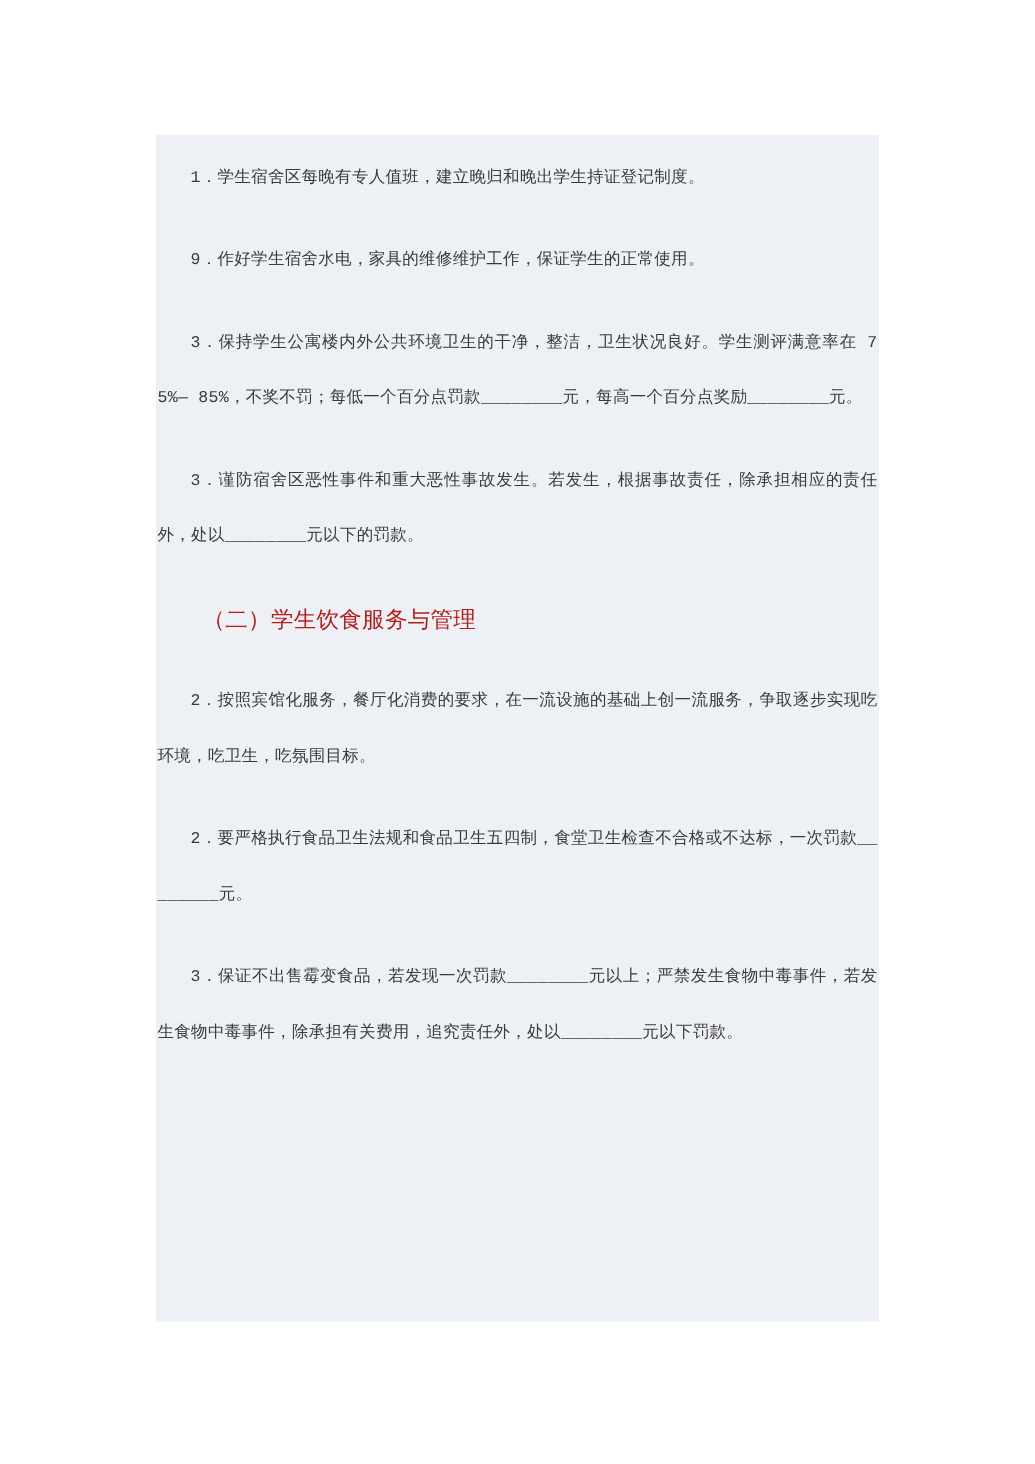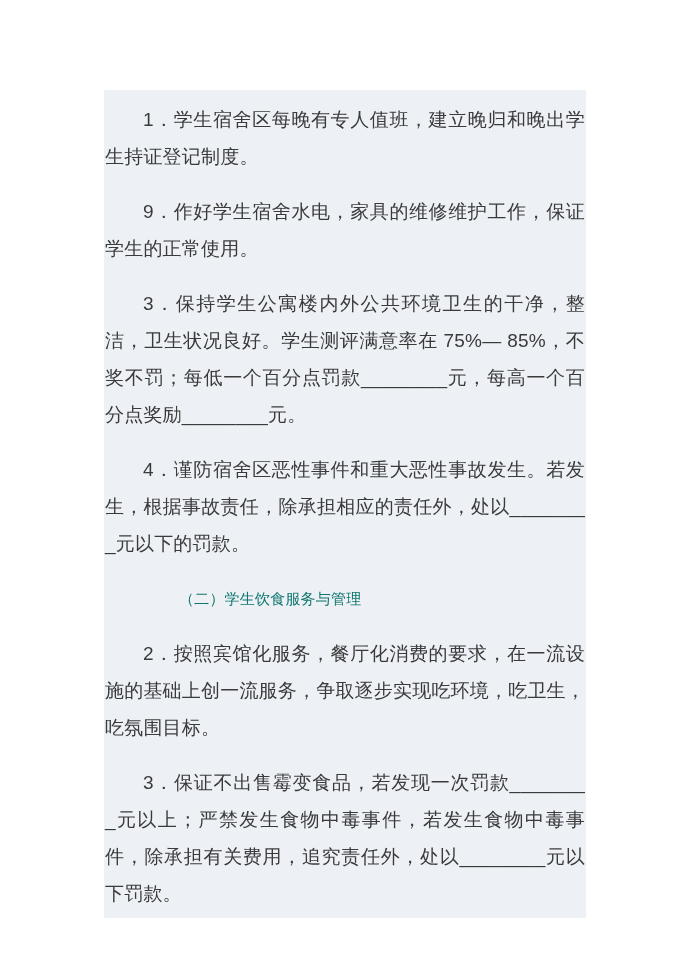--- a/index.html
+++ b/index.html
@@ -19,56 +19,57 @@
   .doc-panel {
     position: absolute;
     left: 104px;
     top: 90px;
     width: 482px;
     min-height: 791px;
     background: #edf1f6;
     padding: 11px 1px 6px 1px;
   }
   .para {
-    font-size: 19px;
+    font-size: 11px;
     line-height: 37px;
     color: #3a3a3a;
     text-align: justify;
     text-indent: 2em;
     margin-bottom: 18px;
     letter-spacing: 0.2px;
     word-break: break-all;
+    font-family: Liberation Mono, monospace;
   }
   .para:last-child { margin-bottom: 0; }
   .section-heading {
     font-size: 15px;
     line-height: 37px;
-    color: #0f766e;
+    color: #b91c1c;
     text-indent: 2em;
     margin-bottom: 18px;
     letter-spacing: 0.2px;
-    padding-left: 44px;
   }
 </style>
 </head>
 <body>
 
 <div class="page">
   <div class="doc-panel">
 
     <p class="para">1．学生宿舍区每晚有专人值班，建立晚归和晚出学生持证登记制度。</p>
 
     <p class="para">9．作好学生宿舍水电，家具的维修维护工作，保证学生的正常使用。</p>
 
     <p class="para">3．保持学生公寓楼内外公共环境卫生的干净，整洁，卫生状况良好。学生测评满意率在 75%— 85%，不奖不罚；每低一个百分点罚款________元，每高一个百分点奖励________元。</p>
 
 
-    <p class="para">4．谨防宿舍区恶性事件和重大恶性事故发生。若发生，根据事故责任，除承担相应的责任外，处以________元以下的罚款。</p>
+    <p class="para">3．谨防宿舍区恶性事件和重大恶性事故发生。若发生，根据事故责任，除承担相应的责任外，处以________元以下的罚款。</p>
 
     <p class="section-heading">（二）学生饮食服务与管理</p>
 
     <p class="para">2．按照宾馆化服务，餐厅化消费的要求，在一流设施的基础上创一流服务，争取逐步实现吃环境，吃卫生，吃氛围目标。</p>
 
+    <p class="para">2．要严格执行食品卫生法规和食品卫生五四制，食堂卫生检查不合格或不达标，一次罚款________元。</p>
 
     <p class="para">3．保证不出售霉变食品，若发现一次罚款________元以上；严禁发生食物中毒事件，若发生食物中毒事件，除承担有关费用，追究责任外，处以________元以下罚款。</p>
 
   </div>
 </div>
 
 </body></html>

